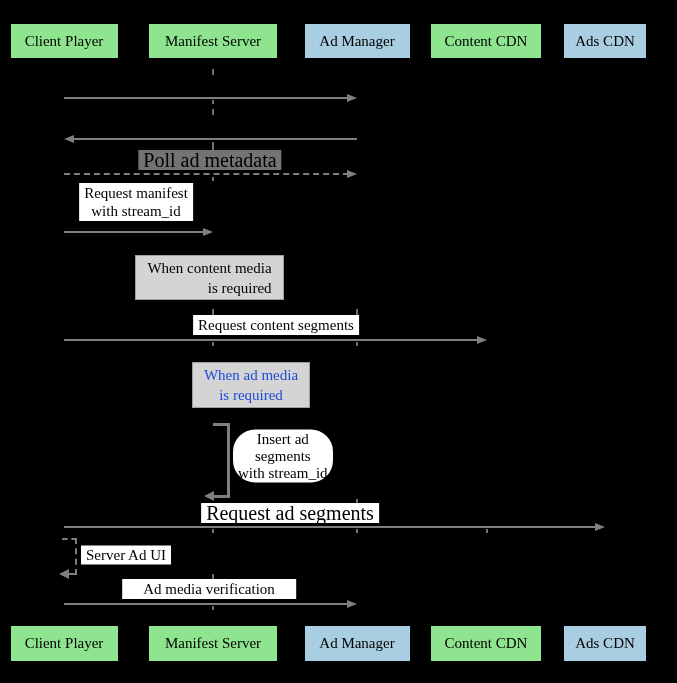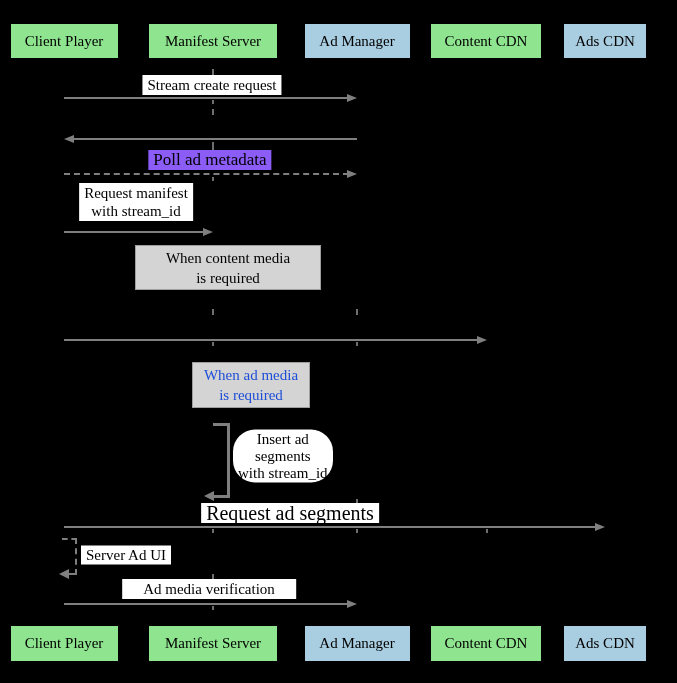--- a/index.html
+++ b/index.html
@@ -43,34 +43,34 @@
     <div style="position: absolute; left: 212px; top: 342px; width: 2px; height: 4px; background: rgb(111, 111, 111);"></div>
     <div style="position: absolute; left: 356px; top: 342px; width: 2px; height: 4px; background: rgb(111, 111, 111);"></div>
     <div style="position: absolute; left: 356px; top: 499px; width: 2px; height: 6px; background: rgb(111, 111, 111);"></div>
     <div style="position: absolute; left: 212px; top: 529px; width: 2px; height: 4px; background: rgb(111, 111, 111);"></div>
     <div style="position: absolute; left: 356px; top: 529px; width: 2px; height: 4px; background: rgb(111, 111, 111);"></div>
     <div style="position: absolute; left: 486px; top: 529px; width: 2px; height: 4px; background: rgb(111, 111, 111);"></div>
     <div style="position: absolute; left: 212px; top: 574px; width: 2px; height: 6px; background: rgb(111, 111, 111);"></div>
     <div style="position: absolute; left: 212px; top: 606px; width: 2px; height: 4px; background: rgb(111, 111, 111);"></div>
     <div style="position: absolute; left: 347px; top: 94px; width: 0px; height: 0px; border-top: 4px solid transparent; border-bottom: 4px solid transparent; border-left: 10px solid rgb(127, 127, 127);"></div>
     <div style="position: absolute; top: 97px; left: 64px; width: 285px; height: 2px; background: rgb(127, 127, 127);"></div>
-    <div style="position: absolute; left: 212px; top: 85px; transform: translate(-50%, -50%); background: rgb(255, 255, 255); color: rgb(0, 0, 0); font-size: 15px; line-height: 18px; padding: 1px 5px; white-space: pre-line; text-align: center;">Stream create request</div>
     <div style="position: absolute; left: 64px; top: 135px; width: 0px; height: 0px; border-top: 4px solid transparent; border-bottom: 4px solid transparent; border-right: 10px solid rgb(127, 127, 127);"></div>
     <div style="position: absolute; top: 138px; left: 72px; width: 285px; height: 2px; background: rgb(127, 127, 127);"></div>
     <div style="position: absolute; left: 347px; top: 170px; width: 0px; height: 0px; border-top: 4px solid transparent; border-bottom: 4px solid transparent; border-left: 10px solid rgb(127, 127, 127);"></div>
     <div style="position: absolute; top: 173px; left: 64px; width: 285px; height: 0px; border-top: 2px dashed rgb(127, 127, 127);"></div>
-    <div style="position: absolute; left: 210px; top: 160px; transform: translate(-50%, -50%); background: #8b5cf6; color: rgb(0, 0, 0); font-size: 17px; line-height: 18px; padding: 1px 5px; white-space: pre-line; text-align: center;">Poll ad metadata</div>
+    <div style="position: absolute; left: 210px; top: 160px; transform: translate(-50%, -50%); background: #737373; color: rgb(0, 0, 0); font-size: 20px; line-height: 18px; padding: 1px 5px; white-space: pre-line; text-align: center;">Poll ad metadata</div>
     <div style="position: absolute; left: 203px; top: 228px; width: 0px; height: 0px; border-top: 4px solid transparent; border-bottom: 4px solid transparent; border-left: 10px solid rgb(127, 127, 127);"></div>
     <div style="position: absolute; top: 231px; left: 64px; width: 141px; height: 2px; background: rgb(127, 127, 127);"></div>
     <div style="position: absolute; left: 136px; top: 202px; transform: translate(-50%, -50%); background: rgb(255, 255, 255); color: rgb(0, 0, 0); font-size: 15px; line-height: 18px; padding: 1px 5px; white-space: pre-line; text-align: center;">Request manifest
 with stream_id</div>
-    <div style="position: absolute; left: 135px; top: 245px; width: 186px; height: 45px; background: rgb(212, 212, 212); border: 1px solid rgb(158, 158, 158); color: rgb(0, 0, 0); display: flex; align-items: center; justify-content: center; font-size: 15px; line-height: 20px; white-space: pre-line; text-align: center;">When content media
+    <div style="position: absolute; left: 135px; top: 255px; width: 149px; height: 45px; background: rgb(212, 212, 212); border: 1px solid rgb(158, 158, 158); color: rgb(0, 0, 0); display: flex; align-items: center; justify-content: center; font-size: 15px; line-height: 20px; white-space: pre-line; text-align: right;">When content media
 is required</div>
     <div style="position: absolute; left: 477px; top: 336px; width: 0px; height: 0px; border-top: 4px solid transparent; border-bottom: 4px solid transparent; border-left: 10px solid rgb(127, 127, 127);"></div>
     <div style="position: absolute; top: 339px; left: 64px; width: 415px; height: 2px; background: rgb(127, 127, 127);"></div>
+    <div style="position: absolute; left: 276px; top: 325px; transform: translate(-50%, -50%); background: rgb(255, 255, 255); color: rgb(0, 0, 0); font-size: 15px; line-height: 18px; padding: 1px 5px; white-space: pre-line; text-align: center;">Request content segments</div>
     <div style="position: absolute; left: 155px; top: 362px; width: 118px; height: 46px; background: rgb(212, 212, 212); border: 1px solid rgb(158, 158, 158); color: #1d4ed8; display: flex; align-items: center; justify-content: center; font-size: 15px; line-height: 20px; white-space: pre-line; text-align: center; margin-left: 37px;">When ad media
 is required</div>
     <div style="position: absolute; left: 213px; top: 423px; width: 17px; height: 3px; background: rgb(127, 127, 127);"></div>
     <div style="position: absolute; left: 227px; top: 423px; height: 74px; width: 3px; background: rgb(127, 127, 127);"></div>
     <div style="position: absolute; left: 214px; top: 495px; width: 16px; height: 3px; background: rgb(127, 127, 127);"></div>
     <div style="position: absolute; left: 204px; top: 491px; width: 0px; height: 0px; border-top: 5px solid transparent; border-bottom: 5px solid transparent; border-right: 10px solid rgb(127, 127, 127);"></div>
     <div style="position: absolute; left: 233px; top: 456px; transform: translateY(-50%); background: rgb(255, 255, 255); color: rgb(0, 0, 0); font-size: 15px; line-height: 17px; padding: 1px 5px; white-space: pre-line; text-align: center; border-radius: 22px;">Insert ad
 segments
 with stream_id</div>
     <div style="position: absolute; left: 595px; top: 523px; width: 0px; height: 0px; border-top: 4px solid transparent; border-bottom: 4px solid transparent; border-left: 10px solid rgb(127, 127, 127);"></div>

